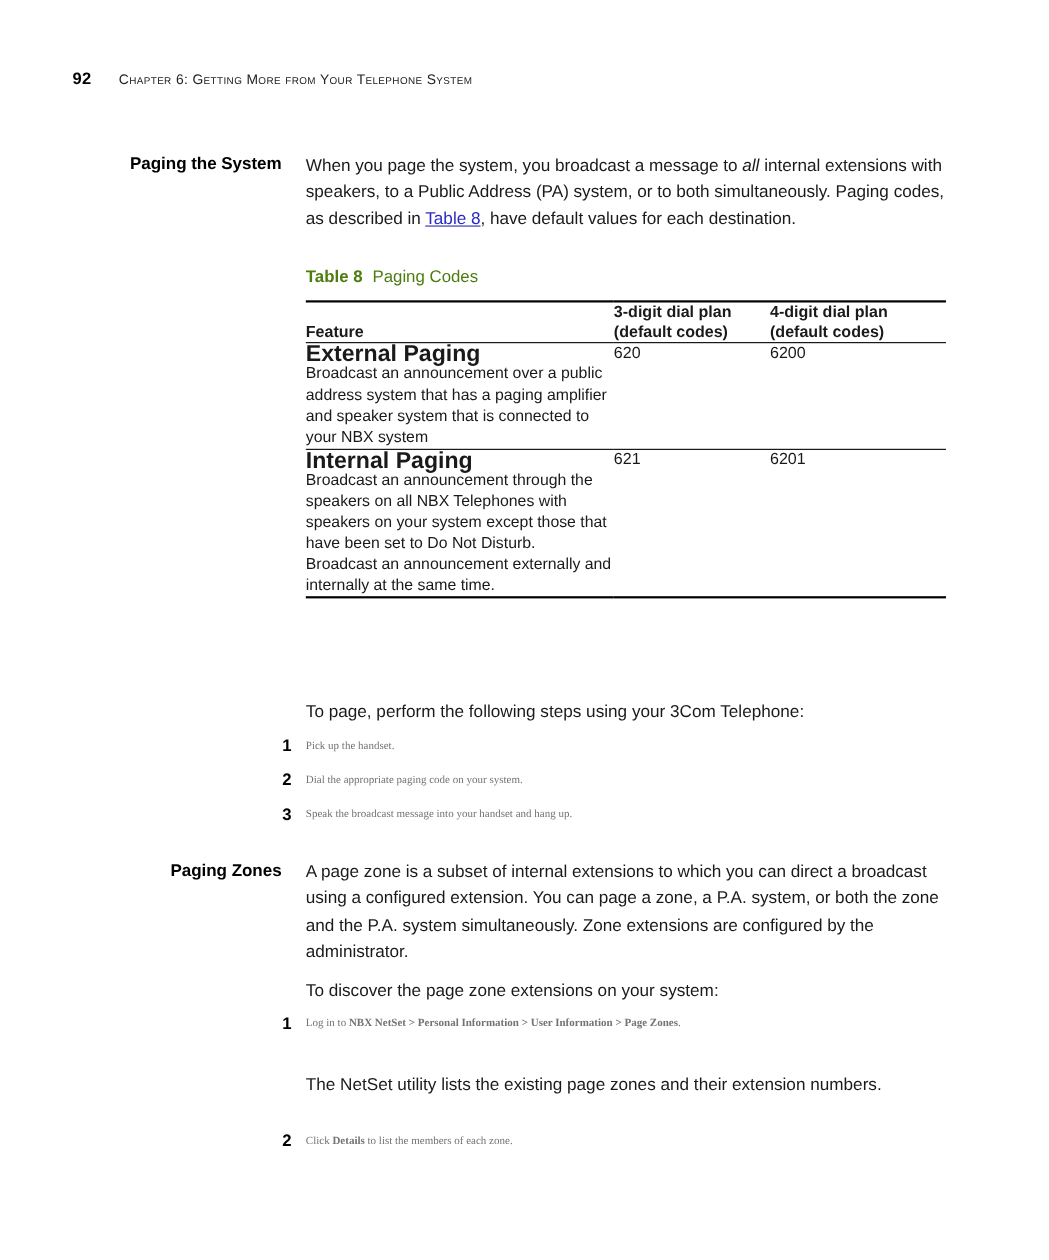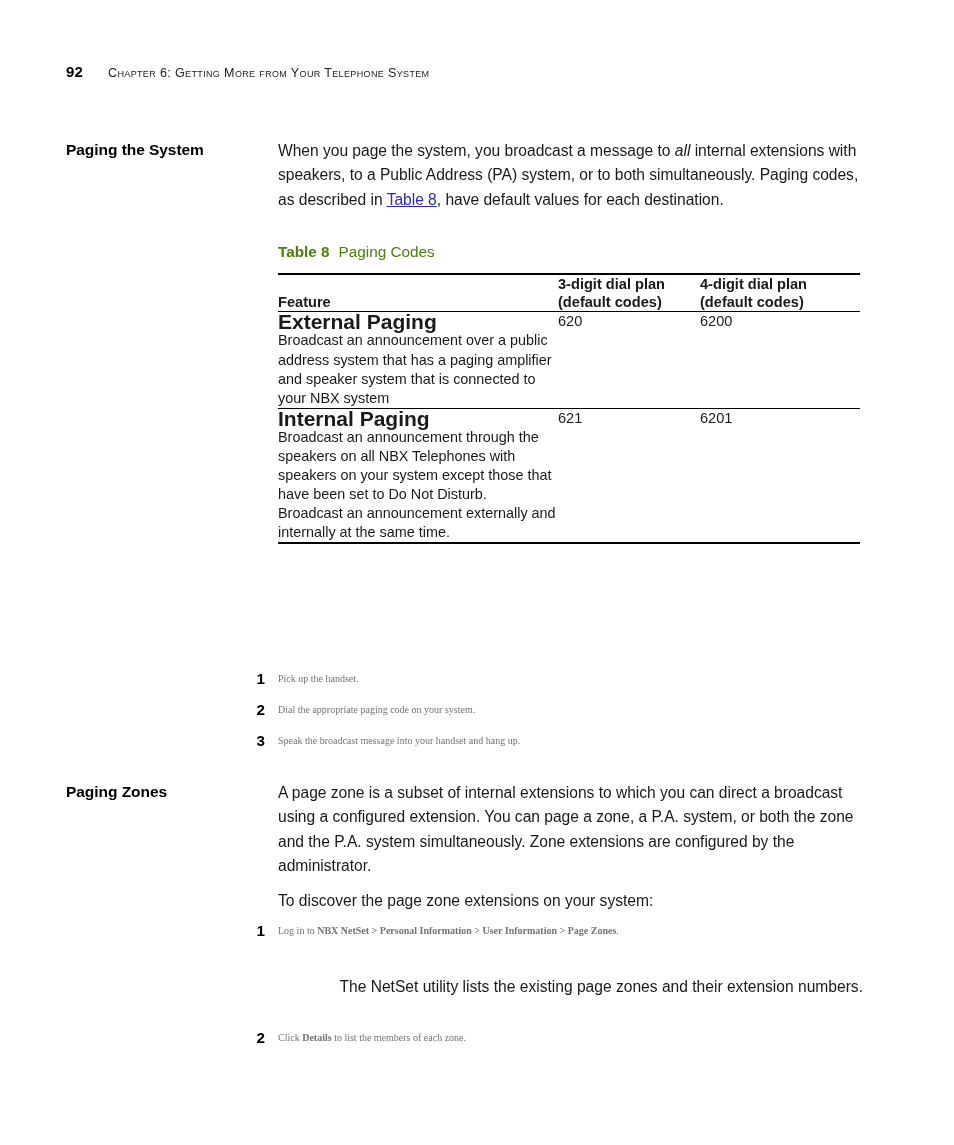--- a/index.html
+++ b/index.html
@@ -47,20 +47,21 @@
     font-variant: small-caps;
     letter-spacing: 0.35px;
     white-space: nowrap;
   }
 
   
   .side-head {
     position: absolute;
     width: 190px;
     left: 66px;
+    text-align: right;
     font-size: 15.5px;
     font-weight: bold;
     line-height: 21px;
     color: #000;
     letter-spacing: -0.05px;
   }
 
   .body-col {
     position: absolute;
     left: 278px;
@@ -258,20 +259,21 @@
       </tr>
 
       <tr>
         <td class="col-a rule-bot"></td>
         <td class="col-b rule-bot"></td>
         <td class="col-c rule-bot"></td>
       </tr>
     </tbody>
   </table>
 
+  <div class="lead-in" style="top:636px;">To page, perform the following steps using your 3Com Telephone:</div>
 
   <div class="steps" style="top:667px;">
     <div class="step">
       <span class="num">1</span>
       <span class="txt">Pick up the handset.</span>
     </div>
     <div class="step">
       <span class="num">2</span>
       <span class="txt">Dial the appropriate paging code on your system.</span>
     </div>
@@ -287,21 +289,21 @@
 
   <div class="lead-in" style="top:889px;">To discover the page zone extensions on your system:</div>
 
   <div class="steps" style="top:919px;">
     <div class="step">
       <span class="num">1</span>
       <span class="txt"><span>Log in to </span><span class="bold">NBX NetSet &gt; Personal Information &gt; User Information &gt; Page Zones</span><span>.</span></span>
     </div>
   </div>
 
-  <div class="substep" style="top:975px;text-align:right;">The NetSet utility lists the existing page zones and their extension numbers.</div>
+  <div class="substep" style="top:975px;">The NetSet utility lists the existing page zones and their extension numbers.</div>
 
   <div class="steps" style="top:1026px;">
     <div class="step">
       <span class="num">2</span>
       <span class="txt"><span>Click </span><span class="bold">Details</span><span> to list the members of each zone.</span></span>
     </div>
   </div>
 
 </div>
 

